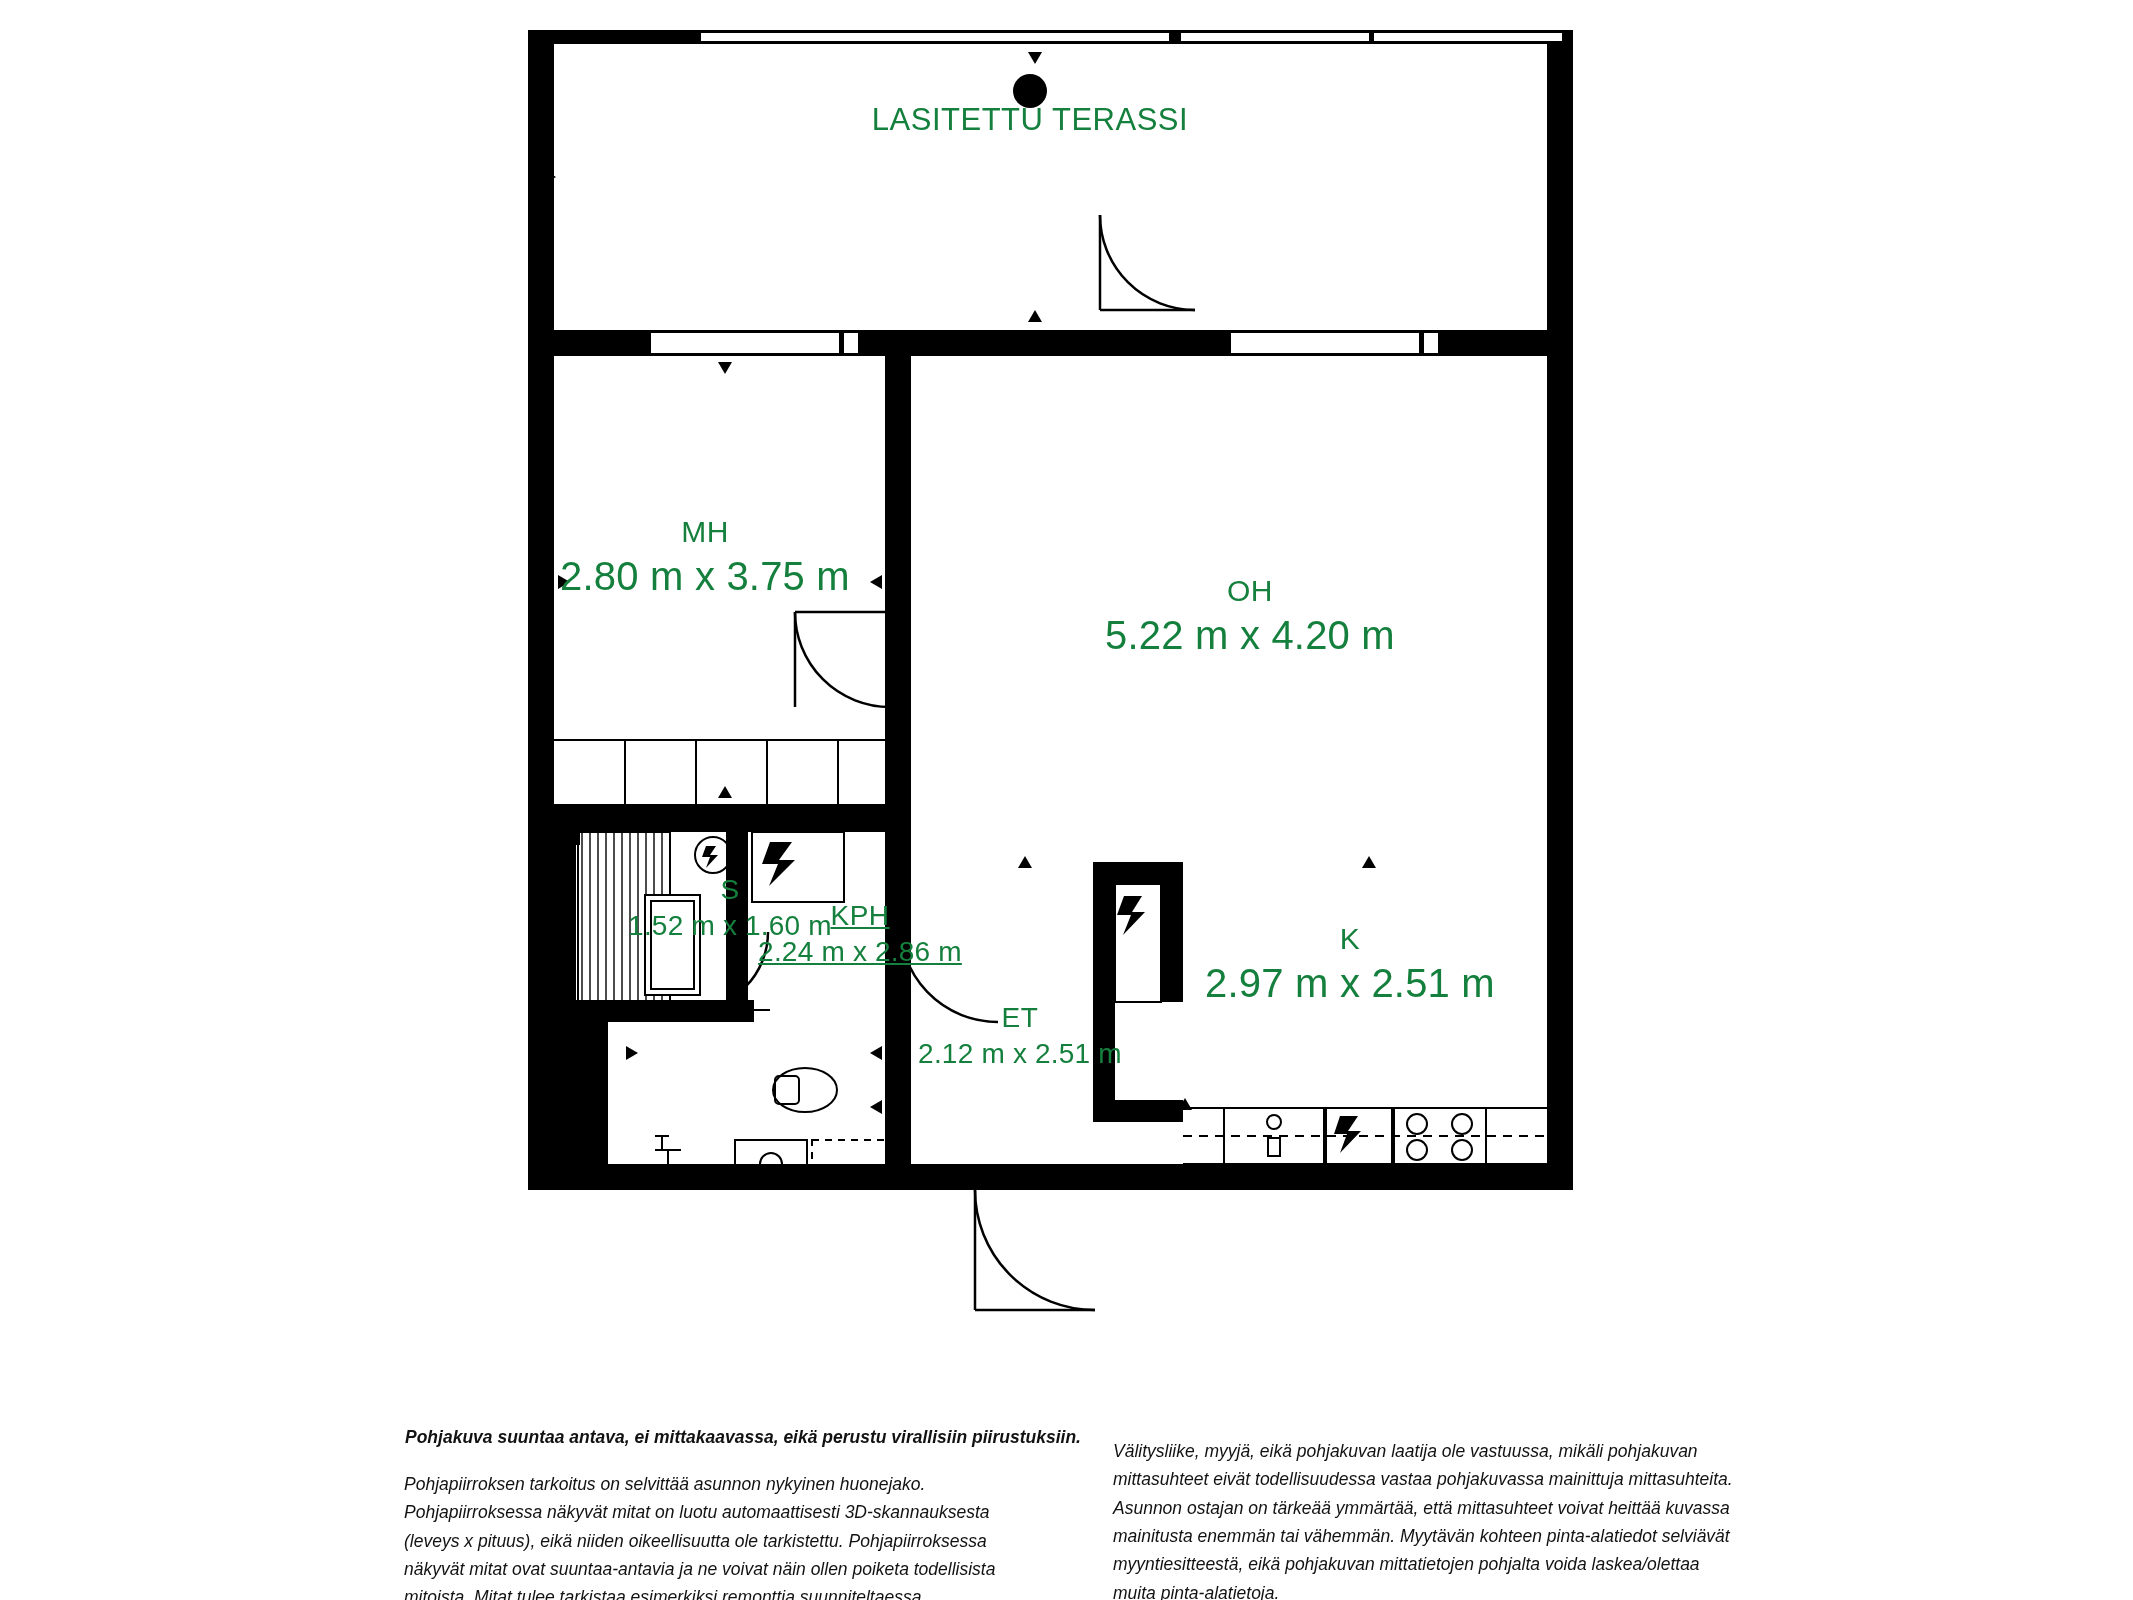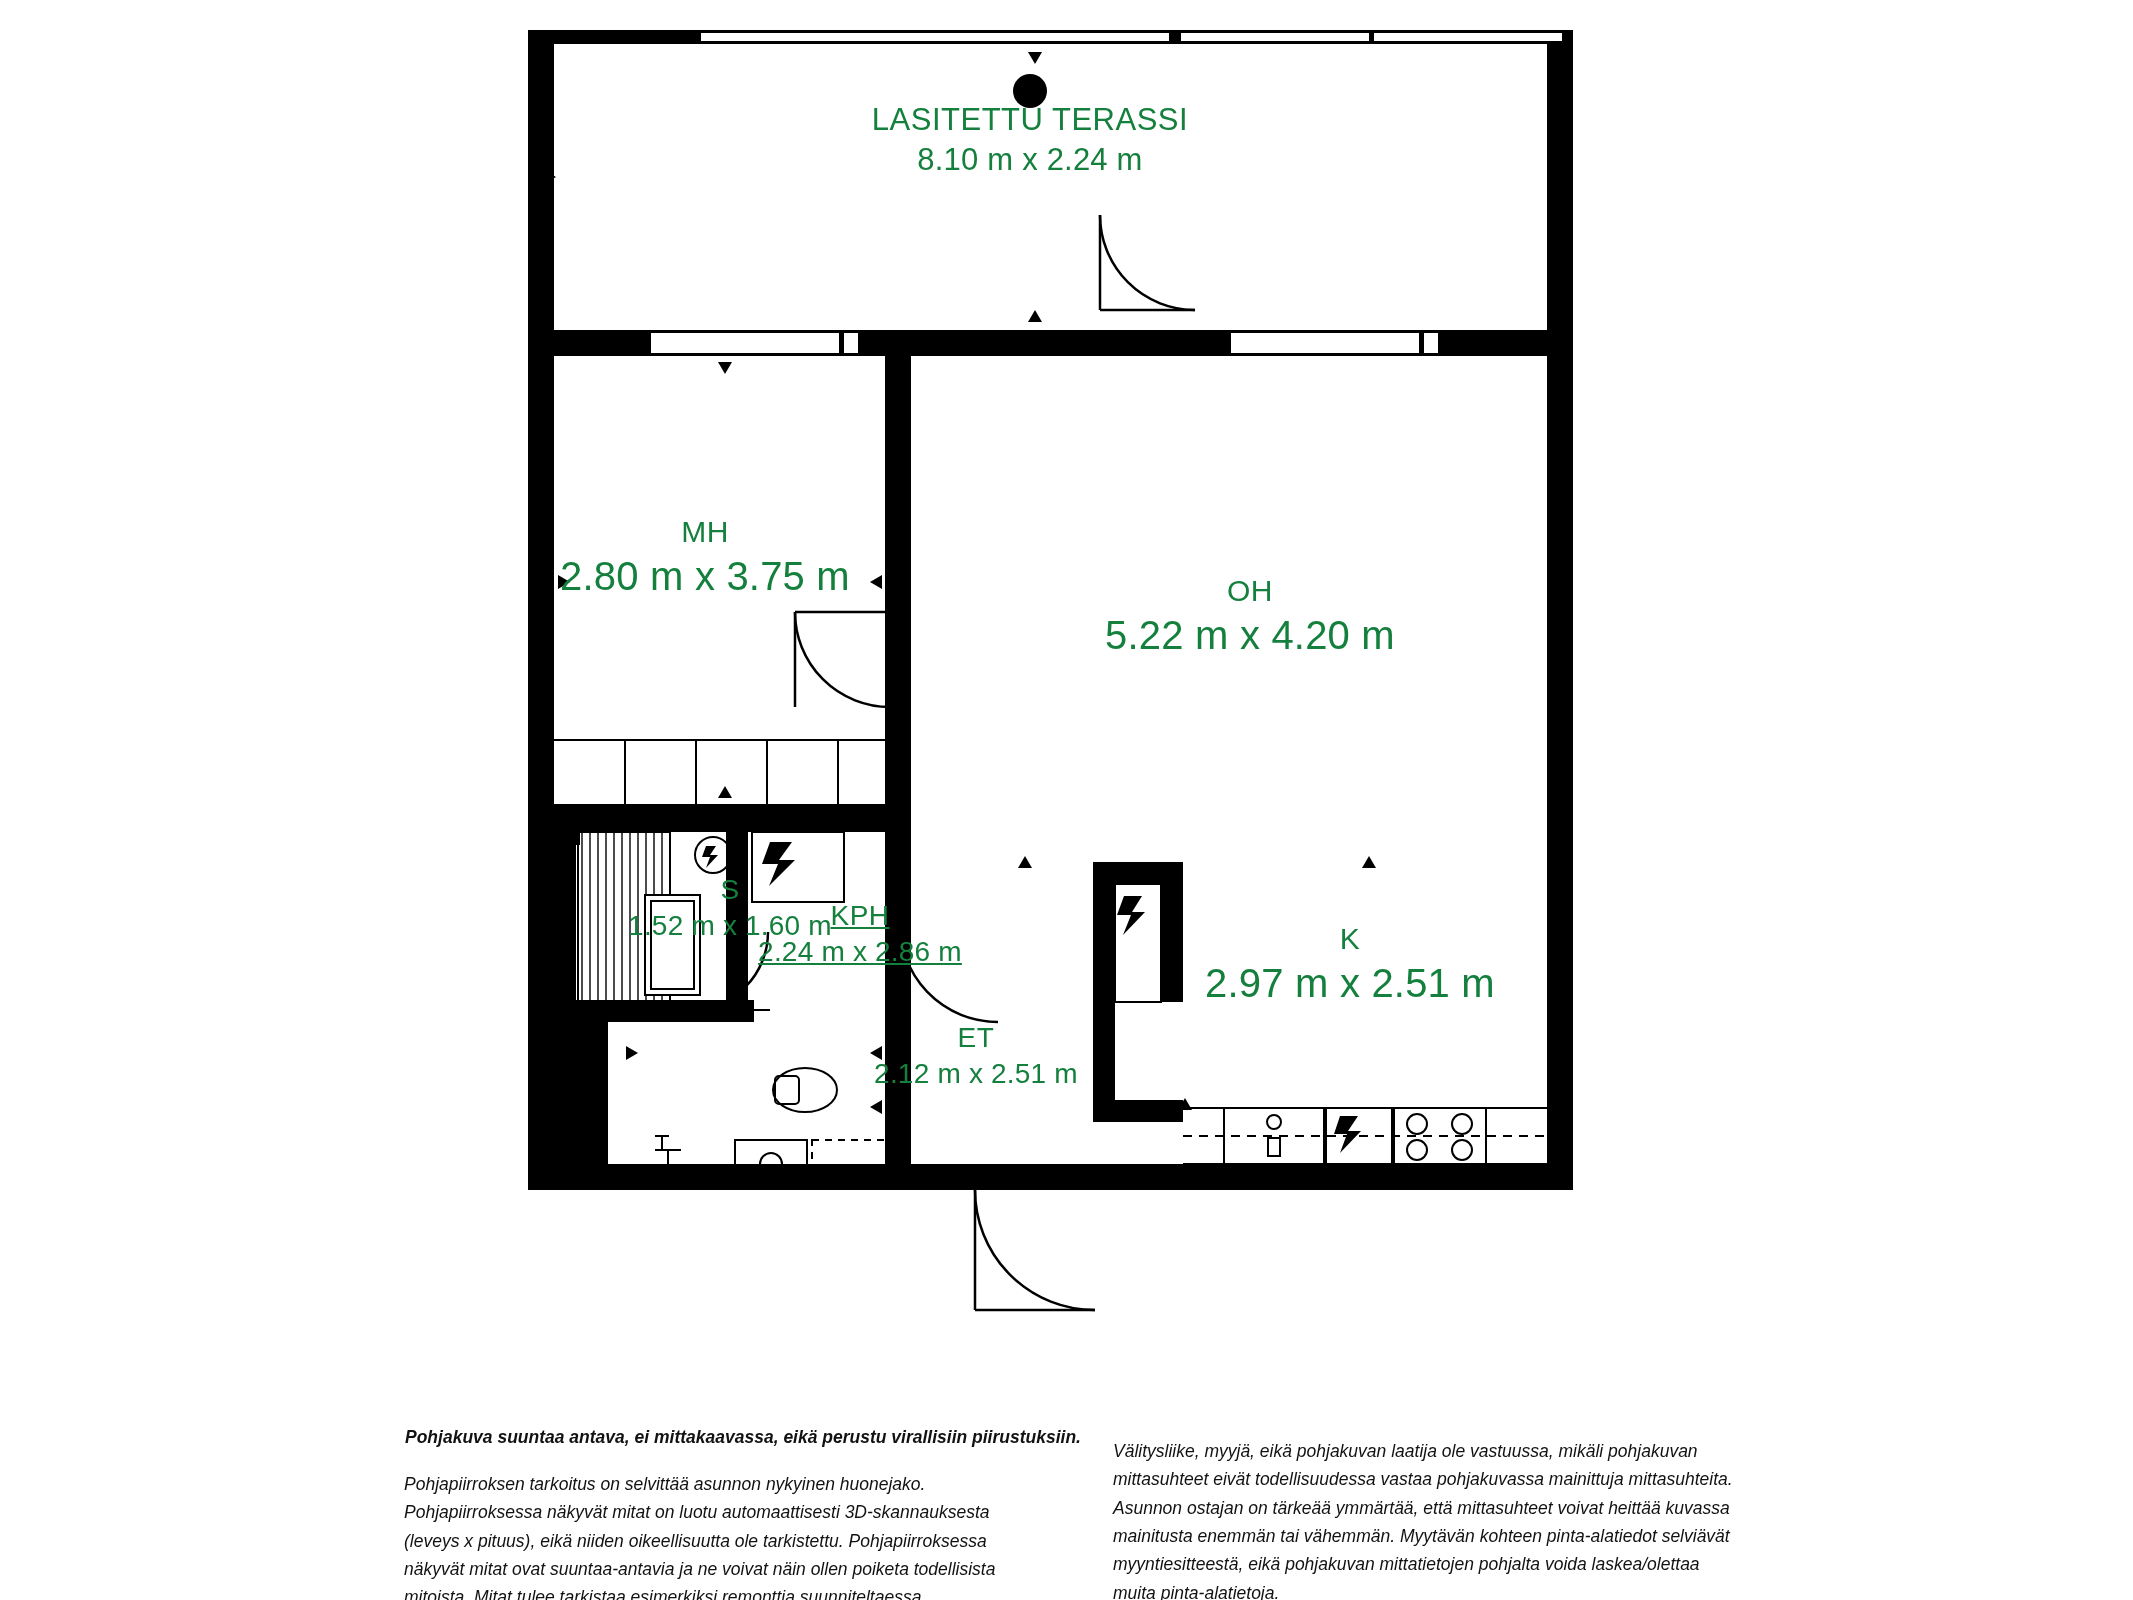--- a/index.html
+++ b/index.html
@@ -231,21 +231,20 @@
     <polygon points="1178,1102 1164,1102 1171,1114"></polygon>
   </g>
 
   <circle cx="1030" cy="91" r="17" fill="#000000"></circle>
 
   <line x1="690" y1="1010" x2="770" y2="1010" stroke="#000000" stroke-width="2"></line>
 </svg>
 
 <div class="room-label terrace-label" style="left: 855px; top: 100px; width: 350px;">
   <span class="name">LASITETTU TERASSI</span>
-  <span class="dims">8.10 m x 2.24 m</span>
 </div>
 
 <div class="room-label" style="left: 555px; top: 513px; width: 300px;">
   <span class="name">MH</span>
   <span class="dims">2.80 m x 3.75 m</span>
 </div>
 
 <div class="room-label" style="left: 1100px; top: 572px; width: 300px;">
   <span class="name">OH</span>
   <span class="dims">5.22 m x 4.20 m</span>
@@ -254,21 +253,21 @@
 <div class="room-label small-label" style="left: 580px; top: 872px; width: 300px;">
   <span class="name">S</span>
   <span class="dims">1.52 m x 1.60 m</span>
 </div>
 
 <div class="room-label small-label" style="left: 700px; top: 898px; width: 320px; text-decoration: underline;">
   <span class="name">KPH</span>
   <span class="dims">2.24 m x 2.86 m</span>
 </div>
 
-<div class="room-label small-label" style="left: 816px; top: 1000px; width: 320px; margin-top: 20px;">
+<div class="room-label small-label" style="left: 860px; top: 1000px; width: 320px;">
   <span class="name">ET</span>
   <span class="dims">2.12 m x 2.51 m</span>
 </div>
 
 <div class="room-label" style="left: 1200px; top: 920px; width: 300px;">
   <span class="name">K</span>
   <span class="dims">2.97 m x 2.51 m</span>
 </div>
 
 <div class="disclaimer bold" style="left: 405px; top: 1423px; width: 700px;">Pohjakuva suuntaa antava, ei mittakaavassa, eikä perustu virallisiin piirustuksiin.</div>

